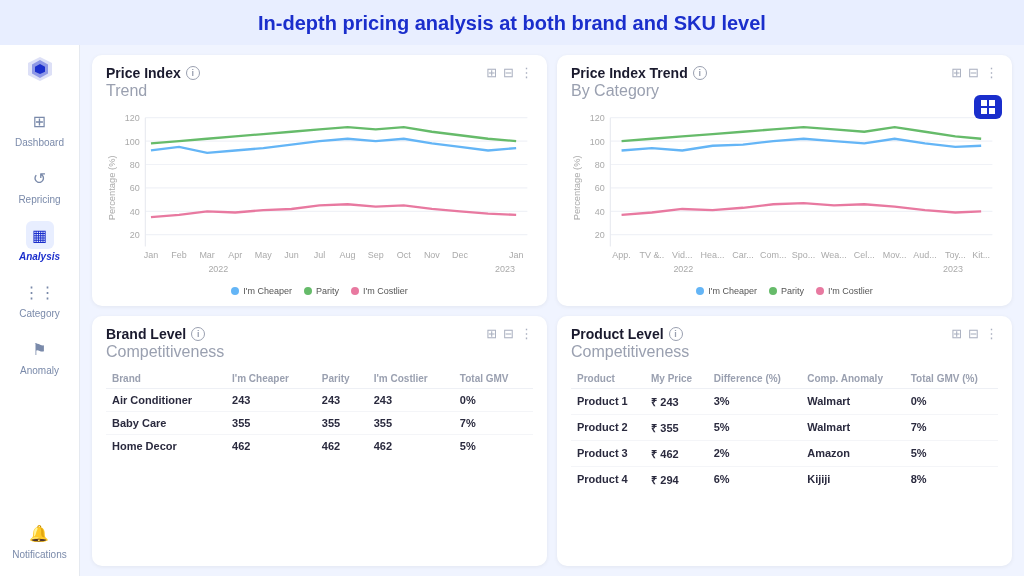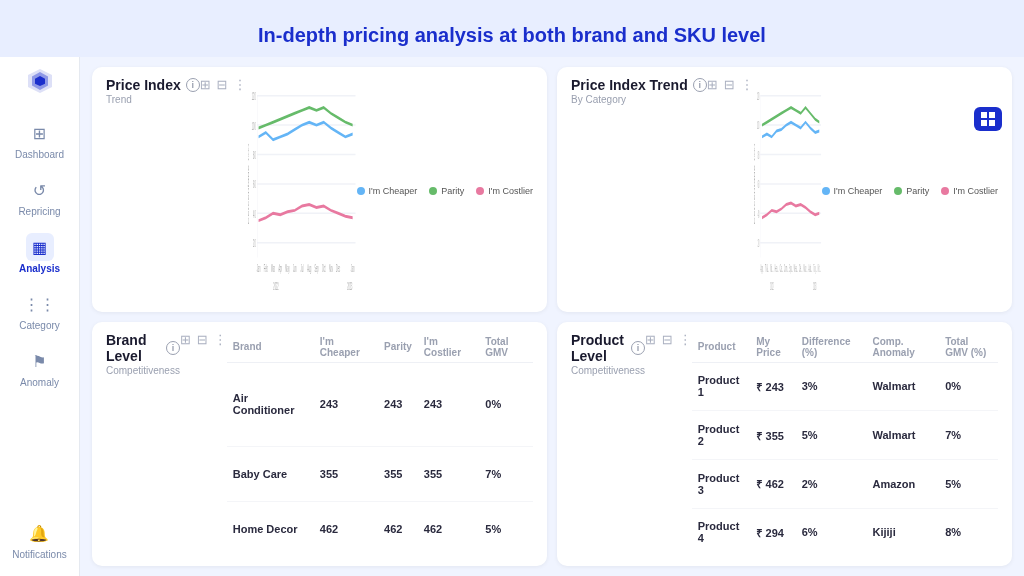--- a/index.html
+++ b/index.html
@@ -8,21 +8,21 @@
       background: #f0f4ff;
       width: 1024px;
       height: 576px;
       overflow: hidden;
       display: flex;
       flex-direction: column;
     }
     .page-header {
       background: #e8eeff;
       text-align: center;
-      padding: 24px 0 10px;
+      padding: 12px 0 10px;
       flex-shrink: 0;
     }
     .page-header h1 {
       font-size: 20px;
       font-weight: 700;
       color: #1a2ecc;
     }
     .main-layout {
       display: flex;
       flex: 1;
@@ -59,20 +59,21 @@
       width: 28px; height: 28px;
       display: flex; align-items: center; justify-content: center;
       border-radius: 6px;
     }
     .sidebar-item.active .icon-wrap {
       background: #e8eeff;
     }
     .sidebar-item.active .item-label {
       color: #1a2ecc;
       font-weight: 600;
+      font-style: italic;
     }
     .sidebar-item .item-label {
       font-size: 10px;
       color: #7a8aaa;
     }
     .sidebar-icon {
       color: #7a8aaa;
       font-size: 16px;
     }
     .sidebar-item.active .sidebar-icon {
@@ -87,42 +88,42 @@
       grid-template-rows: 1fr 1fr;
       gap: 10px;
       overflow: hidden;
     }
     
     .card {
       background: #fff;
       border-radius: 10px;
       padding: 10px 14px;
       display: flex;
-      flex-direction: row;
+      flex-direction: column;
       box-shadow: 0 1px 4px rgba(0,0,0,0.06);
       overflow: hidden;
       position: relative;
     }
     .card-header {
       display: flex;
       align-items: flex-start;
       justify-content: space-between;
       margin-bottom: 2px;
     }
     .card-title-area {}
     .card-title {
       font-size: 14px;
       font-weight: 700;
       color: #1a1a2e;
       display: flex;
       align-items: center;
       gap: 5px;
     }
     .card-subtitle {
-      font-size: 10px;
+      font-size: 16px;
       color: #9aa0b0;
       margin-top: 1px;
     }
     .card-actions {
       display: flex;
       gap: 6px;
       align-items: center;
     }
     .card-action-icon {
       color: #aab0c0;
@@ -170,20 +171,21 @@
       width: 8px; height: 8px;
       border-radius: 50%;
       flex-shrink: 0;
     }
     
     .table-card {}
     table {
       width: 100%;
       border-collapse: collapse;
       font-size: 11px;
+      margin-top: 6px;
     }
     th {
       text-align: left;
       color: #9aa0b0;
       font-weight: 600;
       padding: 4px 6px;
       border-bottom: 1px solid #eef0f5;
       font-size: 10px;
     }
     td {

